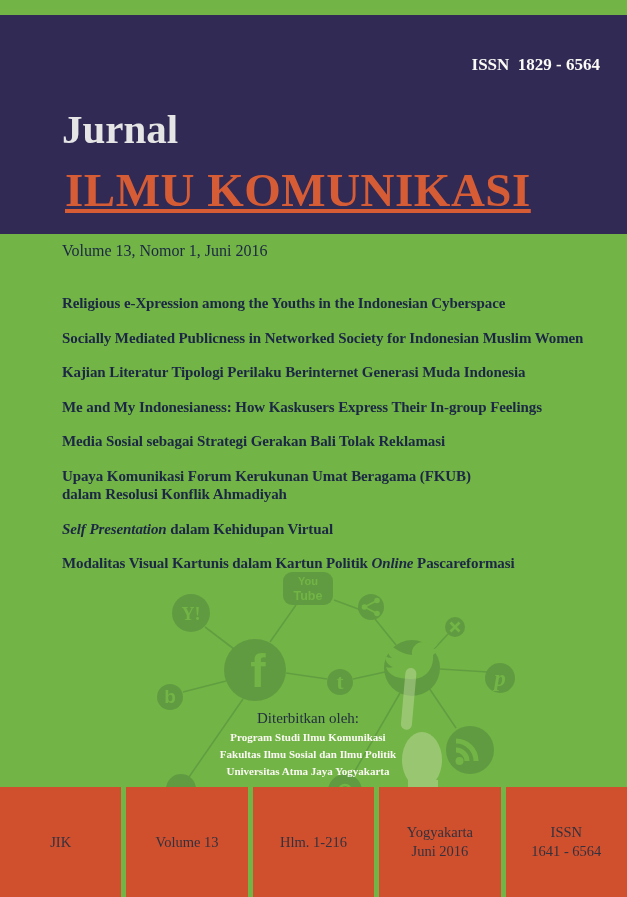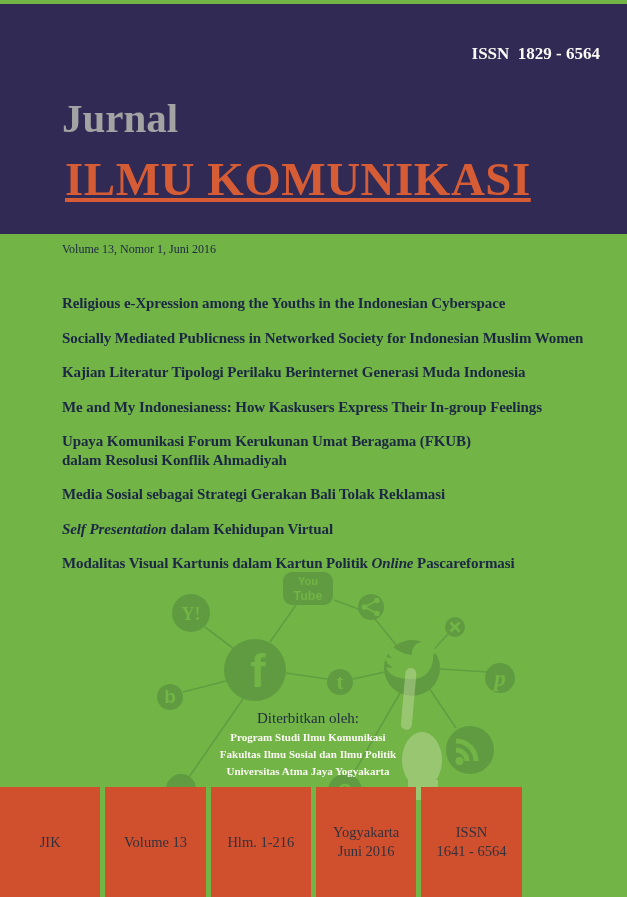--- a/index.html
+++ b/index.html
@@ -13,40 +13,40 @@
     --white-ink:#fbfaf5;
     --hand:#c9dca8;
   }
   html,body{margin:0;padding:0;background:#555;}
   .cover{
     position:relative;width:627px;height:897px;margin:0 auto;
     overflow:hidden;background:var(--cover-green);
     font-family:"Liberation Serif","DejaVu Serif",serif;
   }
   
-  .masthead{position:absolute;left:0;top:4px;width:627px;height:234px;background:var(--header-bg);}
+  .masthead{position:absolute;left:0;top:15px;width:627px;height:234px;background:var(--header-bg);}
   .issn{
     position:absolute;top:40px;right:27px;
     color:var(--white-ink);font-weight:bold;font-size:17px;white-space:pre;
   }
   .pretitle{
     position:absolute;left:62px;top:94px;
-    color:#a3a3a3;font-weight:bold;font-size:41px;line-height:1;
+    color:#e5e5e5;font-weight:bold;font-size:41px;line-height:1;
   }
   .journal-title{
     position:absolute;left:57px;top:144px;margin:8px;
     color:var(--title-orange);font-weight:bold;font-size:47px;line-height:1;letter-spacing:.5px;
     white-space:nowrap;
     text-decoration:underline;
   }
   
   .body-green{position:absolute;left:0;top:234px;width:627px;height:663px;background:var(--cover-green);}
   .volume-line{
     position:absolute;left:62px;top:8px;
-    color:var(--ink-navy);font-size:12px;
+    color:var(--ink-navy);font-size:16px;
   }
   .articles{position:absolute;left:62px;top:60px;width:560px;}
   .article-title{
     color:var(--ink-navy);font-weight:bold;font-size:15px;line-height:18.5px;
     letter-spacing:-.1px;margin:0 0 16px 0;white-space:nowrap;
   }
   .article-title em{font-style:italic;}
   
   .network{position:absolute;left:0;top:326px;width:627px;height:240px;}
   .net-line{stroke:var(--icon-green);stroke-width:1.6;opacity:.85;}
@@ -54,21 +54,21 @@
   .glyph{fill:var(--cover-green);}
   .glyph-stroke{stroke:var(--cover-green);fill:none;}
   .glyph-text{fill:var(--cover-green);text-anchor:middle;}
   
   .publisher{position:absolute;left:0;top:476px;width:616px;text-align:center;font-family:Liberation Serif, serif;}
   .pub-label{color:#233041;font-size:15px;margin-bottom:2px;}
   .pub-line{color:var(--white-ink);font-weight:bold;font-size:11px;line-height:16.8px;}
   
   .footer-strip{
     position:absolute;left:0;top:787px;width:627px;height:110px;
-    display:grid;grid-template-columns:repeat(6,1fr);column-gap:5px;
+    display:grid;grid-template-columns:repeat(5,1fr);column-gap:5px;
   }
   .footer-cell{
     background:var(--footer-orange);
     display:flex;flex-direction:column;align-items:center;justify-content:center;
     color:var(--footer-ink);font-size:14.5px;line-height:19px;text-align:center;
   }
 </style>
 </head>
 <body>
 
@@ -82,22 +82,22 @@
 
   <div class="body-green">
 
     <div class="volume-line">Volume 13, Nomor 1, Juni 2016</div>
 
     <div class="articles">
         <div class="article-title"><span>Religious e-Xpression among the Youths in the Indonesian Cyberspace</span></div>
         <div class="article-title"><span>Socially Mediated Publicness in Networked Society for Indonesian Muslim Women</span></div>
         <div class="article-title"><span>Kajian Literatur Tipologi Perilaku Berinternet Generasi Muda Indonesia</span></div>
         <div class="article-title"><span>Me and My Indonesianess: How Kaskusers Express Their In-group Feelings</span></div>
+        <div class="article-title"><span>Media Sosial sebagai Strategi Gerakan Bali Tolak Reklamasi</span></div>
         <div class="article-title"><span>Upaya Komunikasi Forum Kerukunan Umat Beragama (FKUB)</span><br><span>dalam Resolusi Konflik Ahmadiyah</span></div>
-        <div class="article-title"><span>Media Sosial sebagai Strategi Gerakan Bali Tolak Reklamasi</span></div>
         <div class="article-title"><em>Self Presentation</em><span> dalam Kehidupan Virtual</span></div>
         <div class="article-title"><span>Modalitas Visual Kartunis dalam Kartun Politik </span><em>Online</em><span> Pascareformasi</span></div>
       </div>
 
     <svg class="network" viewBox="0 0 627 240">
       <g>
         <line class="net-line" x1="205" y1="67" x2="234" y2="89"></line>
         <line class="net-line" x1="296" y1="45" x2="270" y2="82"></line>
         <line class="net-line" x1="183" y1="132" x2="226" y2="121"></line>
         <line class="net-line" x1="286" y1="113" x2="327" y2="119"></line>

